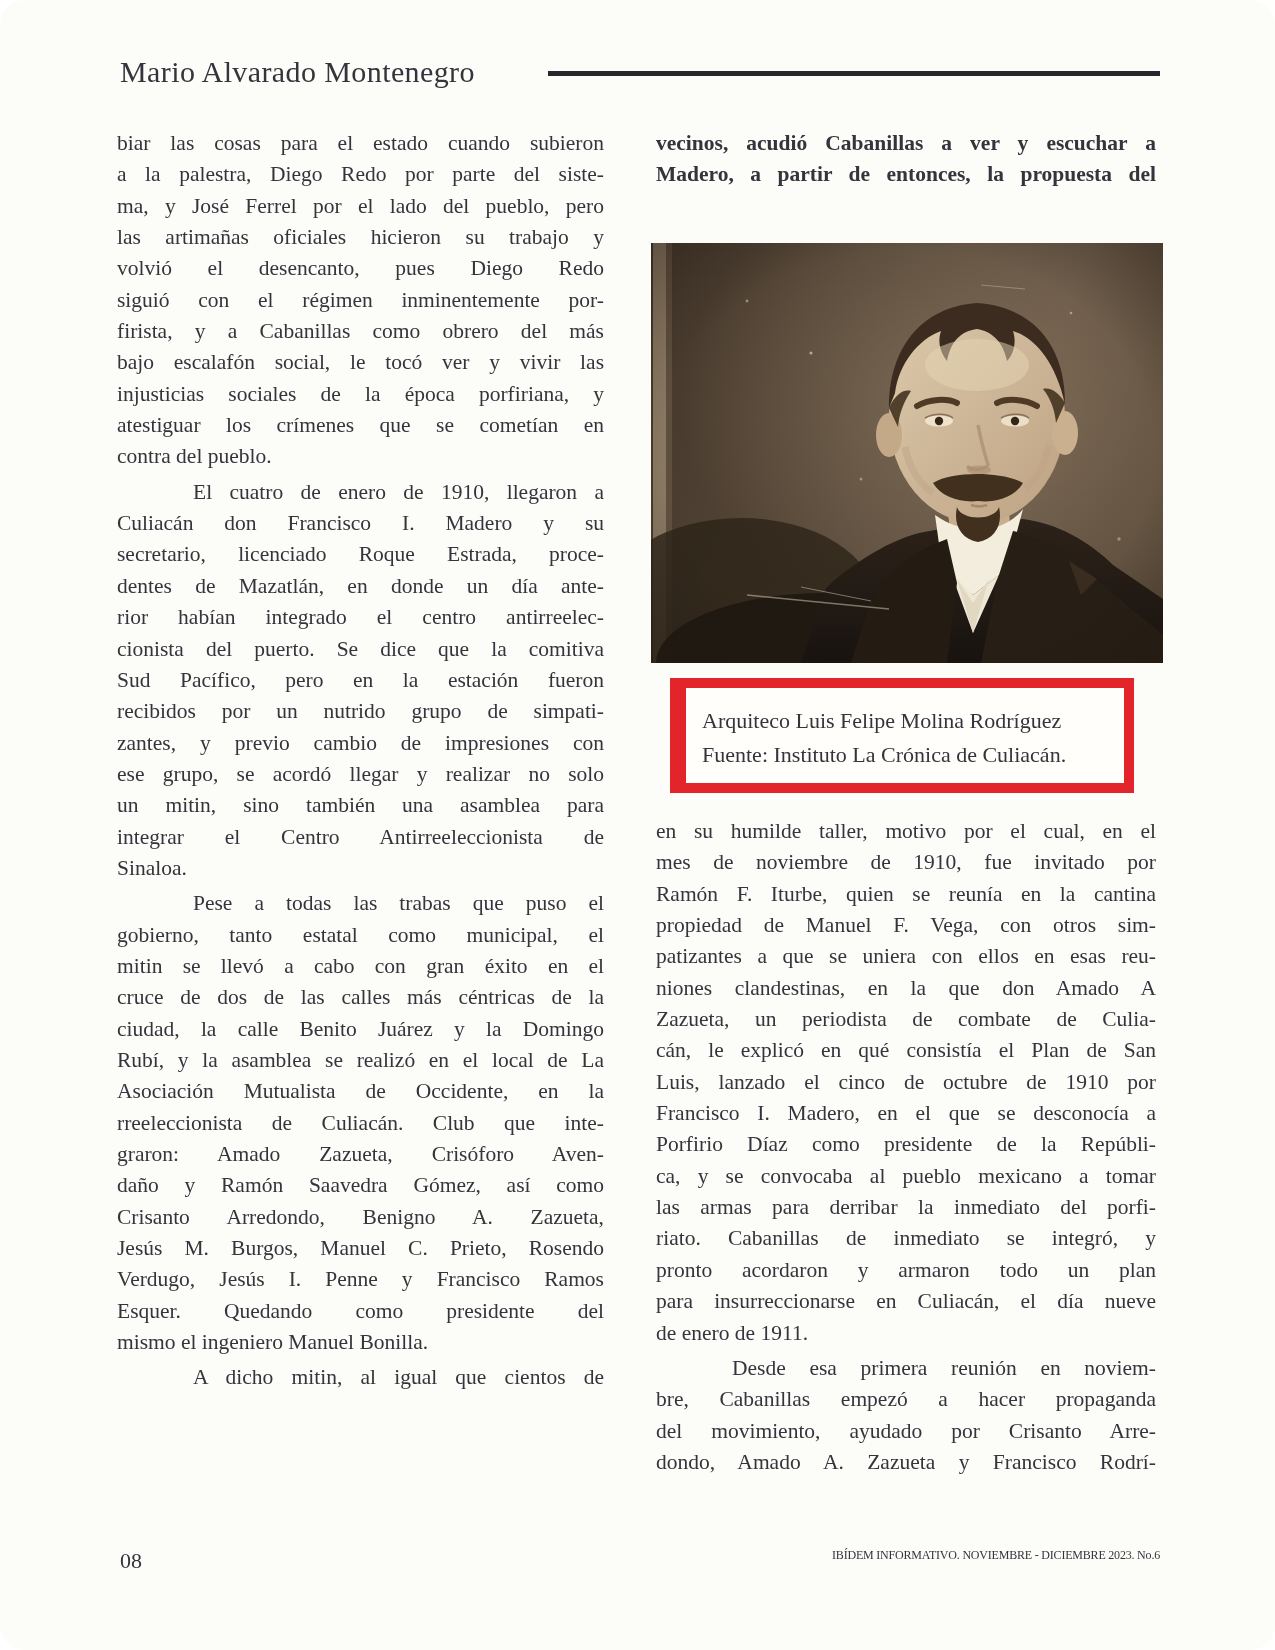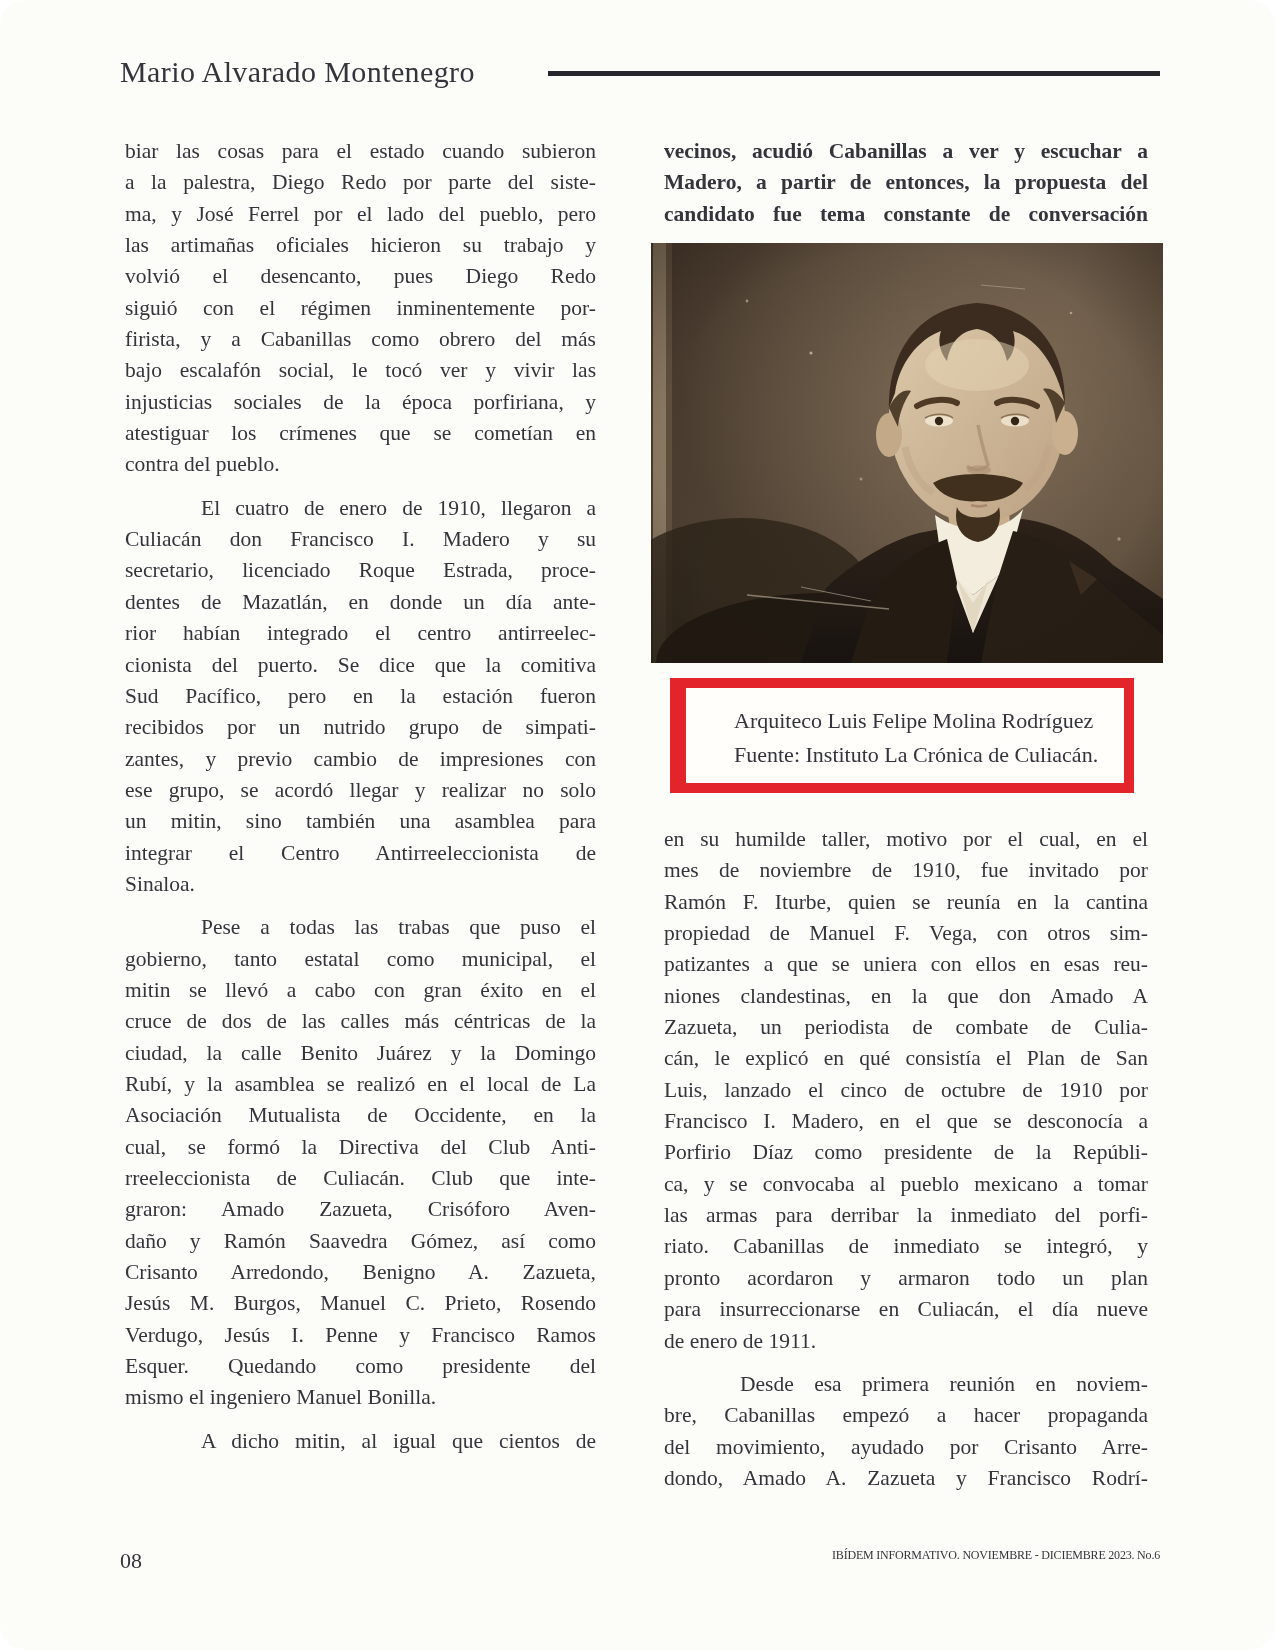--- a/index.html
+++ b/index.html
@@ -8,34 +8,34 @@
 
   
   .author{position:absolute;left:120px;top:55px;font-size:30px;letter-spacing:.4px;}
   .header-rule{position:absolute;left:548px;top:71px;width:612px;height:5px;background:#26262c;}
 
   
   .col{position:absolute;font-size:21.5px;line-height:31.35px;}
   .col-left{left:113px;top:124px;width:495px;}
   .col-right-intro{left:652px;top:124px;width:508px;font-weight:bold;}
   .col-right-body{left:652px;top:812px;width:508px;}
-  .para{margin:12px;}
+  .para{margin:4px;}
   .line{text-align:justify;text-align-last:justify;height:31.35px;overflow:hidden;}
   .line.final{text-align-last:left;}
   .line.indent{padding-left:76px;}
 
   
   .photo{position:absolute;left:651px;top:243px;width:512px;height:420px;}
   .photo svg{display:block;width:100%;height:100%;}
 
   
   .caption-box{position:absolute;left:670px;top:678px;width:464px;height:115px;
     background:#fffefb;border:10px solid #e3242a;border-left-width:16px;
     padding:16px 8px 0 16px;box-sizing:border-box;}
-  .caption-line{font-size:22px;line-height:33.5px;white-space:nowrap;margin-left:32px;}
+  .caption-line{font-size:22px;line-height:33.5px;white-space:nowrap;}
 
   
   .page-number{position:absolute;left:120px;top:1548px;font-size:22px;}
   .footer-title{position:absolute;right:115px;top:1548px;font-size:12px;letter-spacing:-.2px;}
 </style>
 </head>
 <body>
 
 <div class="page" style="background: rgb(252, 252, 249); color: rgb(52, 52, 60); border-radius: 25px;">
 
@@ -72,40 +72,38 @@
         <div class="line final">Sinaloa.</div>
       </div>
       <div class="para">
         <div class="line indent">Pese a todas las trabas que puso el</div>
         <div class="line">gobierno, tanto estatal como municipal, el</div>
         <div class="line">mitin se llevó a cabo con gran éxito en el</div>
         <div class="line">cruce de dos de las calles más céntricas de la</div>
         <div class="line">ciudad, la calle Benito Juárez y la Domingo</div>
         <div class="line">Rubí, y la asamblea se realizó en el local de La</div>
         <div class="line">Asociación Mutualista de Occidente, en la</div>
-        <div class="line">cual, se formó la Directiva del Club Anti-</div>
         <div class="line">rreeleccionista de Culiacán. Club que inte-</div>
         <div class="line">graron: Amado Zazueta, Crisóforo Aven-</div>
         <div class="line">daño y Ramón Saavedra Gómez, así como</div>
         <div class="line">Crisanto Arredondo, Benigno A. Zazueta,</div>
         <div class="line">Jesús M. Burgos, Manuel C. Prieto, Rosendo</div>
         <div class="line">Verdugo, Jesús I. Penne y Francisco Ramos</div>
         <div class="line">Esquer. Quedando como presidente del</div>
         <div class="line final">mismo el ingeniero Manuel Bonilla.</div>
       </div>
       <div class="para">
         <div class="line indent">A dicho mitin, al igual que cientos de</div>
       </div>
     </div>
 
   <div class="col col-right-intro">
       <div class="para">
         <div class="line">vecinos, acudió Cabanillas a ver y escuchar a</div>
         <div class="line">Madero, a partir de entonces, la propuesta del</div>
-        <div class="line">candidato fue tema constante de conversación</div>
       </div>
     </div>
 
   <div class="photo">
     <svg viewBox="0 0 512 420" preserveAspectRatio="none" xmlns="http://www.w3.org/2000/svg">
       <defs>
         <linearGradient id="bg" x1="0" y1="0" x2="1" y2="0.25">
           <stop offset="0" stop-color="#44372b"></stop>
           <stop offset="0.45" stop-color="#554637"></stop>
           <stop offset="0.8" stop-color="#665545"></stop>

